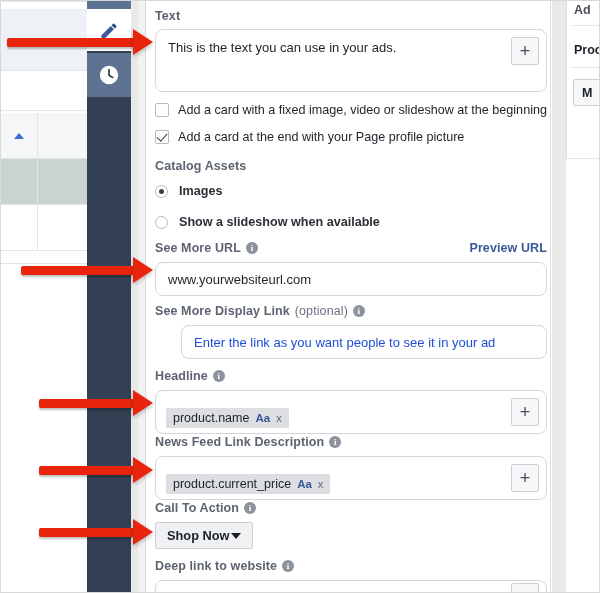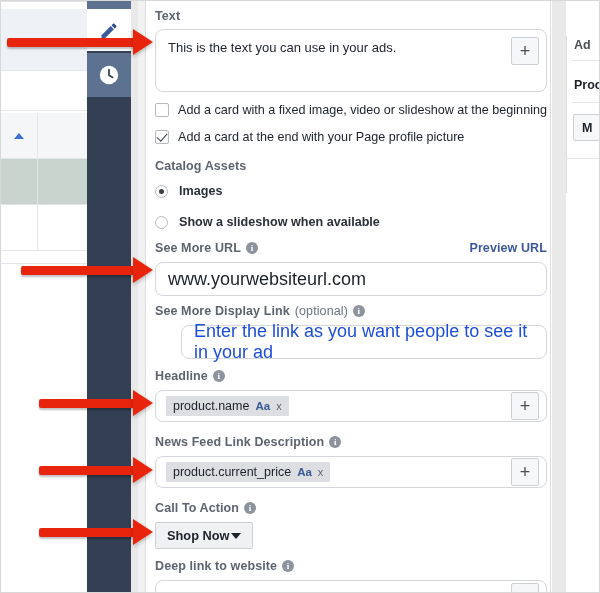--- a/index.html
+++ b/index.html
@@ -171,21 +171,21 @@
     display:flex; align-items:center; justify-content:center;
     font-size: 18px; color:#4b4f56; line-height:1;
   }
   .plusbtn.mid { top: 50%; transform: translateY(-50%); }
 
   .inputline {
     height: 32px;
     display: flex;
     align-items: center;
     padding: 0 12px;
-    font-size: 18px;
+    font-size: 13px;
     color: #1d2129;
   }
   .inputline.ph { color: #1d4ed8; margin-left: 26px; }
   .inputline.tall { height: 34px; }
 
   
   .cbrow {
     display:flex; align-items:center; gap: 9px;
     font-size: 12.6px; color:#1d2129;
   }
@@ -228,21 +228,21 @@
     gap: 6px;
     background:#dcdee2;
     padding: 3px 7px;
     font-size: 12.5px;
     color: #1d2129;
     border-radius: 1px;
   }
   .chip .aa { color:#3b5998; font-weight:bold; font-size: 11.5px; }
   .chip .xx { color:#606770; font-size: 11px; }
 
-  .chipwrap { padding: 5px 10px; height: 32px; display:flex; align-items:flex-end; }
+  .chipwrap { padding: 5px 10px; height: 44px; display:flex; align-items:flex-end; }
 
   .preview-link {
     position:absolute;
     right: 0; top: 0;
     font-size: 12.5px;
     color:#3b5998;
   }
 
   .cta-btn {
     display:inline-flex;
@@ -262,21 +262,20 @@
     border-right: 5px solid transparent;
     border-top: 6px solid #1d2129;
   }
 
   
   .rightgap { position:absolute; left:551px; top:0; width:14px; height:593px; background:#e9e9e9; }
   .rightpanel {
     position:absolute; left:565px; top:0; width:35px; height:157px;
     background:#ffffff; border-left:1px solid #dcdcdc;
     overflow:hidden;
-    margin-top:35px;
   }
   .rp-title {
     position:absolute; left:7px; top:2px;
     font-size:12.5px; font-weight:bold; color:#4b4f56; white-space:nowrap;
   }
   .rp-div { position:absolute; left:5px; width:40px; height:1px; background:#e4e6eb; }
   .rp-sub {
     position:absolute; left:7px; top:42px;
     font-size:12.5px; font-weight:bold; color:#1d2129; white-space:nowrap;
   }

